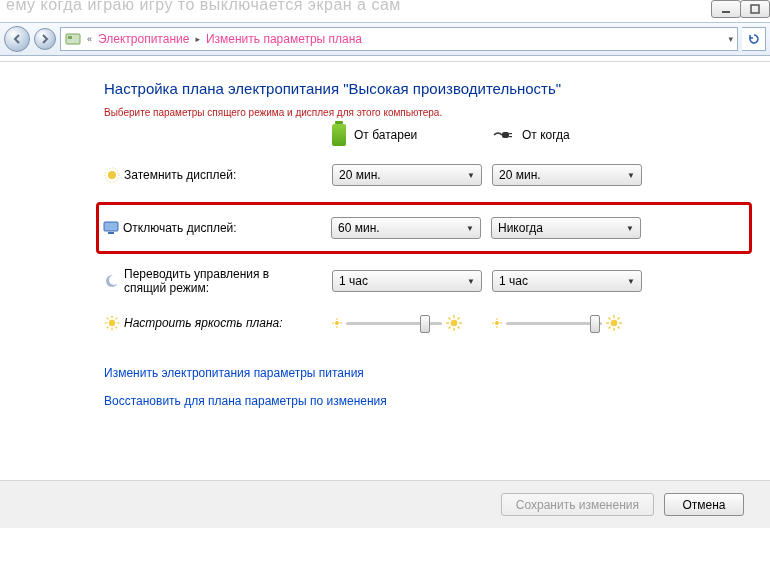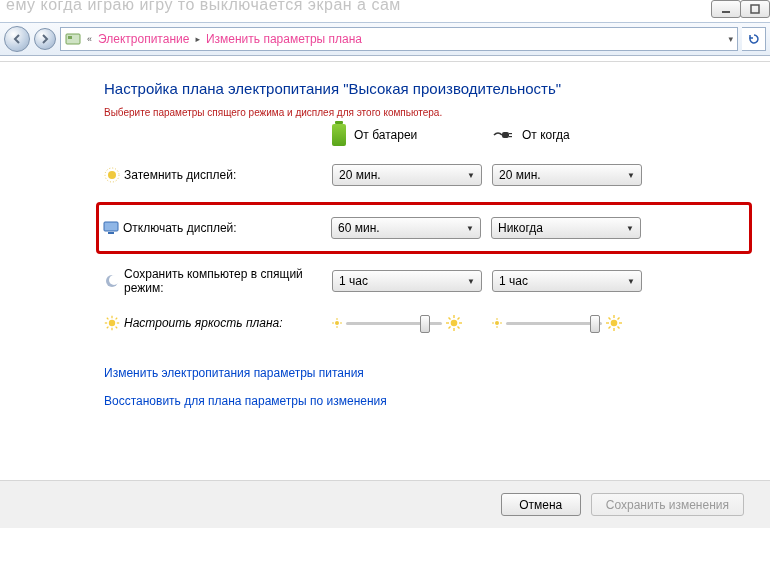--- a/index.html
+++ b/index.html
@@ -388,21 +388,21 @@
   </div>
 
   <div class="setting-row">
     <div class="label-area">
       <span class="row-icon">
         <svg viewBox="0 0 16 16">
             <circle cx="8" cy="8" r="6" fill="#a7b7cf"></circle>
             <circle cx="10" cy="7" r="5" fill="#fff"></circle>
           </svg>
       </span>
-      <span style="max-width:190px;">Сохранить компьютер в спящий режим:</span>
+      <span style="max-width:190px;">Переводить управления в спящий режим:</span>
     </div>
     <div class="dd">
       <div class="dropdown">
         <span>1 час</span>
           <span class="arrow">▼</span>
       </div>
     </div>
     <div class="dd">
       <div class="dropdown">
         <span>1 час</span>
@@ -496,15 +496,15 @@
     </div>
   </div>
 
   <div class="links">
     <div class="link">Изменить электропитания параметры питания</div>
     <div class="link">Восстановить для плана параметры по изменения</div>
   </div>
 </div>
 
 <div class="button-bar">
+  <div class="win-btn disabled">Сохранить изменения</div>
   <div class="win-btn">Отмена</div>
-  <div class="win-btn disabled">Сохранить изменения</div>
 </div>
 
 </body></html>

